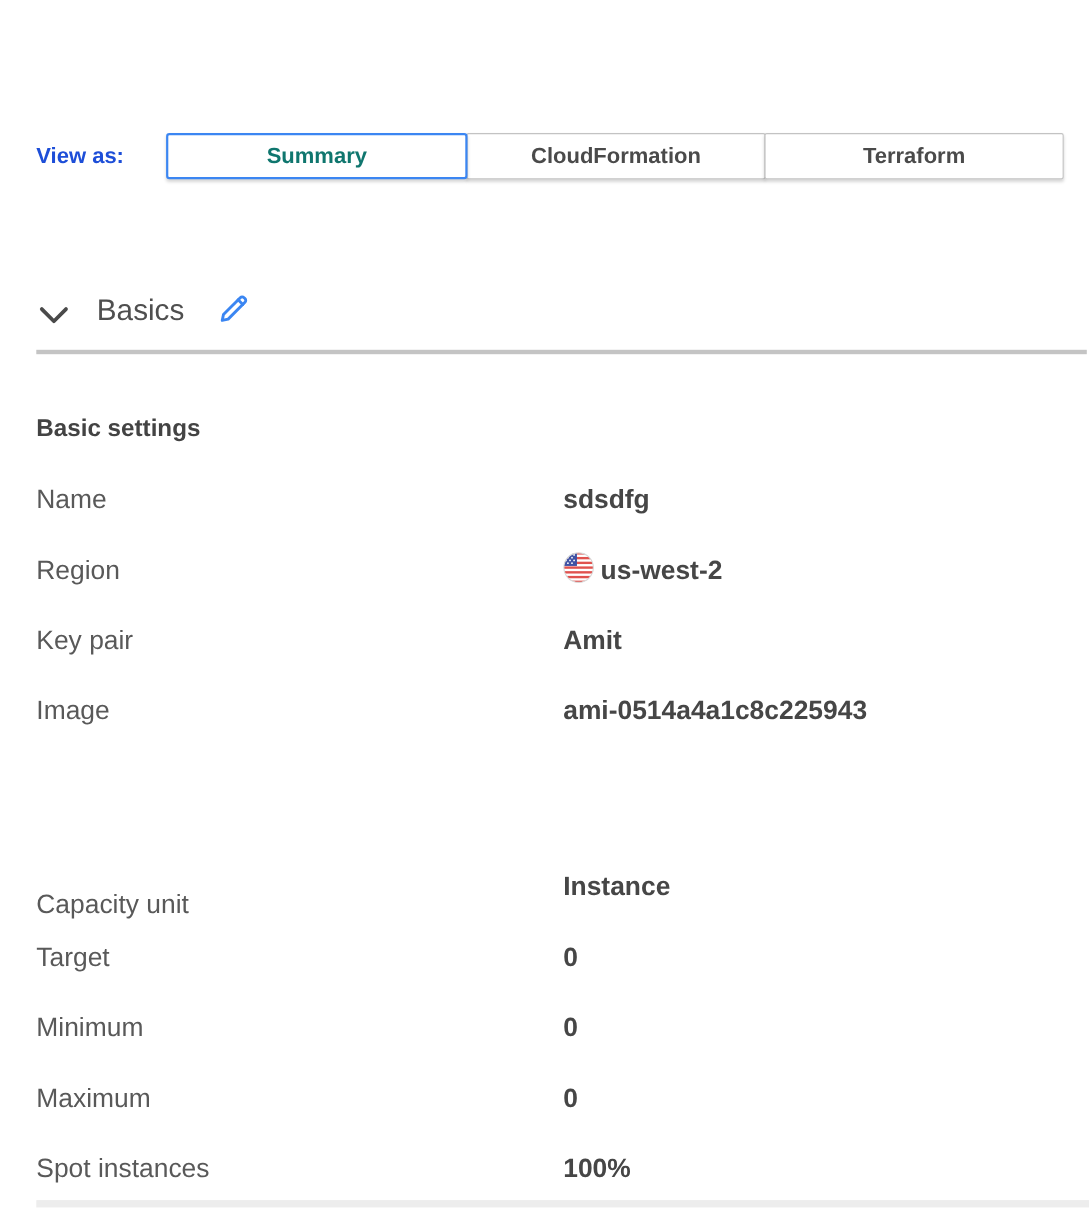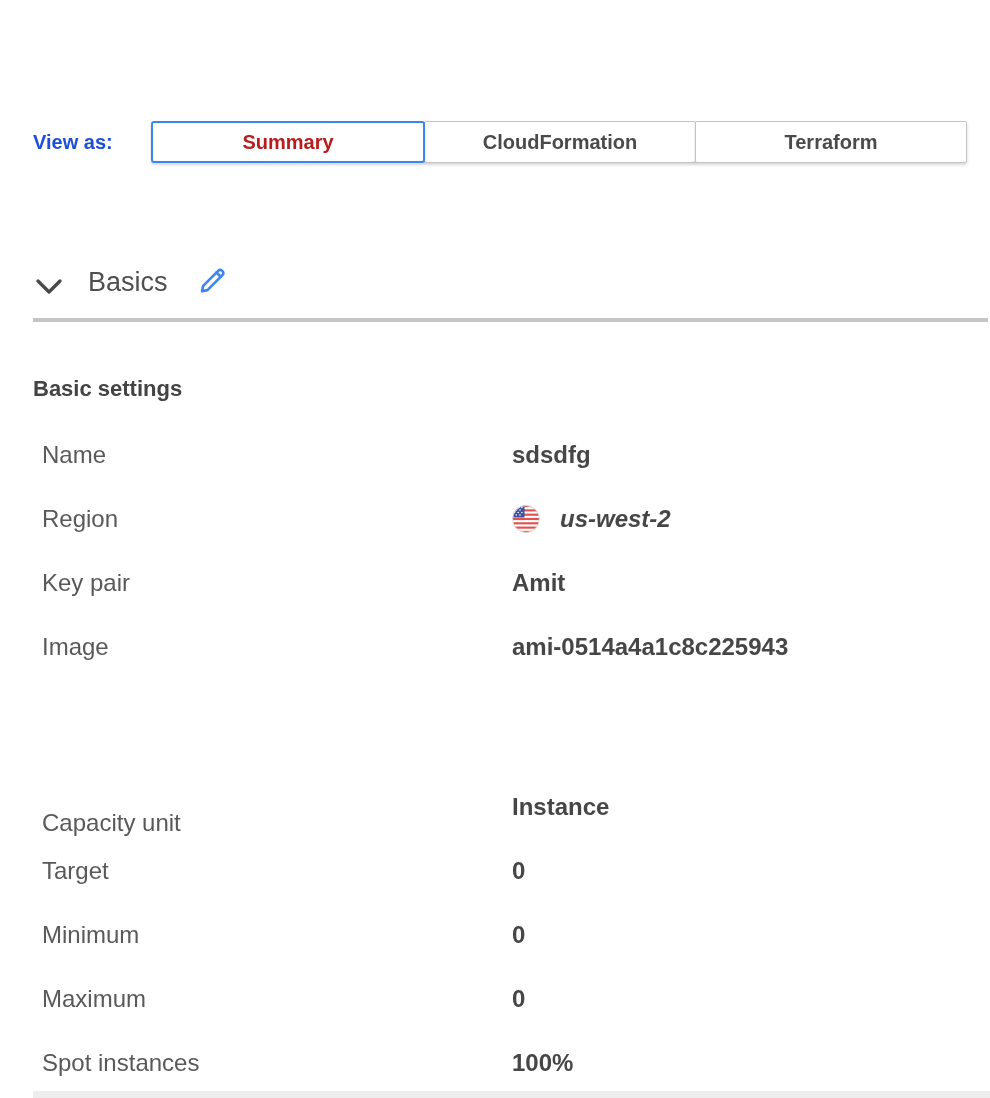--- a/index.html
+++ b/index.html
@@ -14,35 +14,35 @@
   .viewas-label{left:33px;top:131px;font-size:20px;font-weight:700;color:#1d4ed8;}
   .tab-group{left:151px;top:121px;width:816px;height:42px;display:flex;}
   .tab{
     flex:1;display:flex;align-items:center;justify-content:center;
     background:#fff;border:1px solid #c3c3c3;margin-left:-1px;
     font-size:20px;font-weight:700;color:#4a4a4a;cursor:pointer;
     box-shadow:0 2px 3px rgba(0,0,0,0.16);box-sizing:border-box;border-radius:2px;
   }
   .tab:first-child{margin-left:0;}
   .tab.selected{
-    border:2px solid #3b86f2;color:#b91c1c;border-radius:3px;z-index:2;
+    border:2px solid #3b86f2;color:#0f766e;border-radius:3px;z-index:2;
   }
   
   .chevron{left:35px;top:278px;width:28px;height:17px;}
   .basics-title{left:88px;top:267px;font-size:27px;font-weight:400;color:#4f4f4f;text-align:right;}
   .edit-icon{left:196px;top:264px;width:33px;height:33px;cursor:pointer;}
   .section-divider{left:33px;top:318px;width:955px;height:4px;background:#c4c4c4;}
   
   .group-heading{font-size:22px;font-weight:700;color:#434343;}
   .gh-basic{left:33px;top:376px;}
   .gh-workload{left:33px;top:728px;}
   
-  .row-label{left:42px;font-size:24px;font-weight:400;color:#595959;line-height:34px;height:34px;}
+  .row-label{left:33px;font-size:24px;font-weight:400;color:#595959;line-height:34px;height:34px;}
   .row-value{left:512px;font-size:24px;font-weight:600;color:#464646;line-height:34px;height:34px;}
-  .value-with-icon{display:flex;align-items:center;gap:20px;left:512px;font-style:italic;}
+  .value-with-icon{display:flex;align-items:flex-start;gap:6px;left:512px;}
   .flag{width:28px;height:28px;display:block;}
   .bottom-divider{left:33px;top:1091px;width:957px;height:7px;background:#ededed;}
 </style>
 </head>
 <body>
 
 <div id="app">
 
 
   <div class="abs viewas-label">View as:</div>

